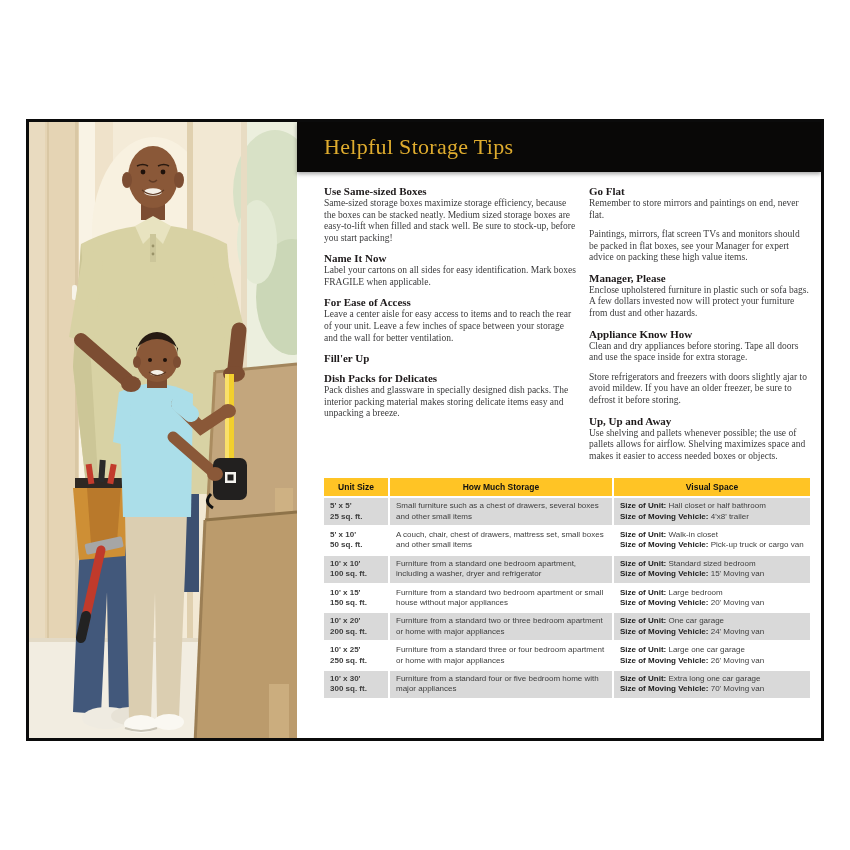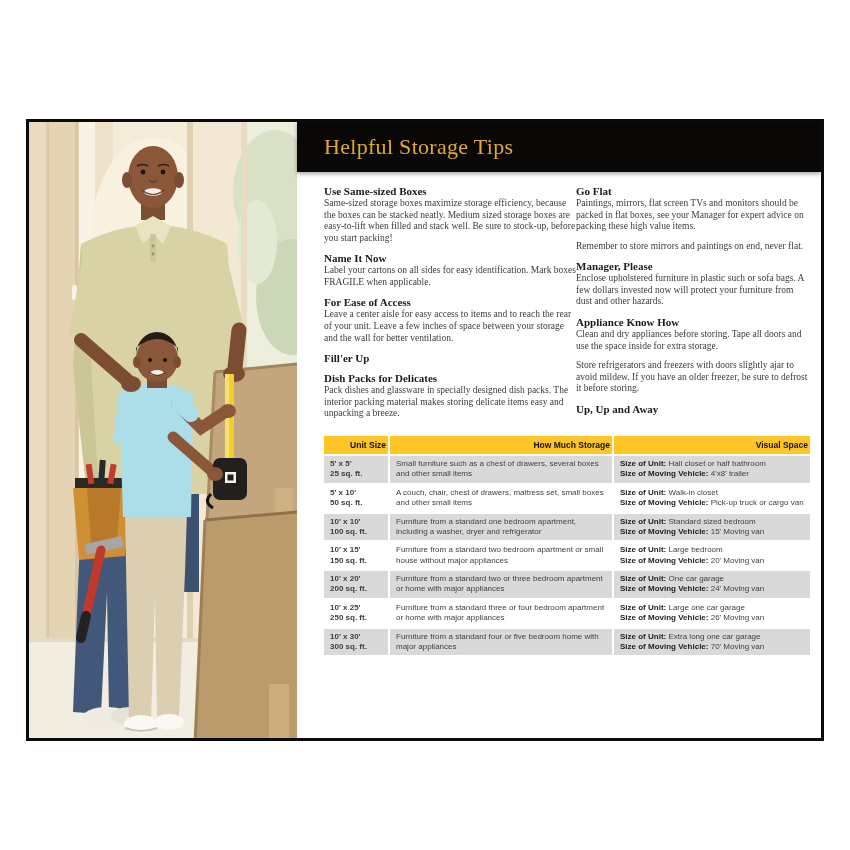--- a/index.html
+++ b/index.html
@@ -13,35 +13,35 @@
   .photo svg{display:block;}
   .content{flex:1;display:flex;flex-direction:column;min-width:0;}
   .black-header{
     height:50px;flex:none;background:#090807;display:flex;align-items:center;
     box-shadow:0 2px 4px rgba(60,60,60,.45);position:relative;z-index:2;
   }
   .black-header h1{
     margin:0 0 0 27px;font-size:22px;font-weight:normal;letter-spacing:.3px;
     color:#dfac2e;font-family:"Liberation Serif",serif;
   }
-  .text-columns{display:flex;gap:0;padding:13px 12px 0 27px;}
+  .text-columns{display:flex;gap:13px;padding:13px 12px 0 27px;}
   .col-left{width:252px;flex:none;}
   .col-right{flex:1;min-width:0;}
   .tip{margin-bottom:8px;}
   .tip h3{margin:0 0 1px 0;font-size:11px;color:#1e1a1b;}
   .tip p{margin:0 0 8px 0;font-size:9.5px;line-height:1.22;color:#3b3b3c;}
   .tip p:last-child{margin-bottom:0;}
   .tip p:empty{display:none;}
   table.storage{
     border-collapse:separate;border-spacing:2px;
     margin:6px 0 0 25px;width:490px;table-layout:fixed;
     font-family:"Liberation Sans",sans-serif;
   }
   table.storage th{
-    background:#ffc425;color:#111;font-size:8.5px;padding:4px 2px;text-align:right;
+    background:#ffc425;color:#111;font-size:8.5px;padding:4px 2px;text-align:center;
   }
   table.storage col.c1{width:64px;}
   table.storage col.c2{width:222px;}
   table.storage td{font-size:8px;line-height:1.3;padding:3px 6px;vertical-align:middle;color:#3e3e3e;background:#fff;}
   table.storage tbody tr:nth-child(odd) td{background:#d9d9d9;}
   td.unit{font-weight:bold;text-align:left;color:#1d1d1d;padding:3px 1px;}
   .vs-line b{color:#1d1d1d;text-align:center;}
 </style>
 </head>
 <body>
@@ -188,34 +188,35 @@
           <h3>Fill'er Up</h3>
         </div>
         <div class="tip">
           <h3>Dish Packs for Delicates</h3>
           <p>Pack dishes and glassware in specially designed dish packs. The interior packing material makes storing delicate items easy and unpacking a breeze.</p>
         </div>
       </div>
       <div class="col-right">
         <div class="tip">
           <h3>Go Flat</h3>
+          <p>Remember to store mirrors and paintings on end, never flat.</p>
           <p>Paintings, mirrors, flat screen TVs and monitors should be packed in flat boxes, see your Manager for expert advice on packing these high value items.</p>
-          <p>Remember to store mirrors and paintings on end, never flat.</p>
         </div>
         <div class="tip">
           <h3>Manager, Please</h3>
           <p>Enclose upholstered furniture in plastic such or sofa bags. A few dollars invested now will protect your furniture from dust and other hazards.</p>
         </div>
         <div class="tip">
           <h3>Appliance Know How</h3>
           <p>Clean and dry appliances before storing. Tape all doors and use the space inside for extra storage.</p>
           <p>Store refrigerators and freezers with doors slightly ajar to avoid mildew. If you have an older freezer, be sure to defrost it before storing.</p>
         </div>
         <div class="tip">
           <h3>Up, Up and Away</h3>
+          <p>Use shelving and pallets whenever possible; the use of pallets allows for airflow. Shelving maximizes space and makes it easier to access needed boxes or objects.</p>
         </div>
       </div>
     </div>
 
     <table class="storage">
       <colgroup>
           <col class="c1">
           <col class="c2">
           <col class="c3">
         </colgroup>

